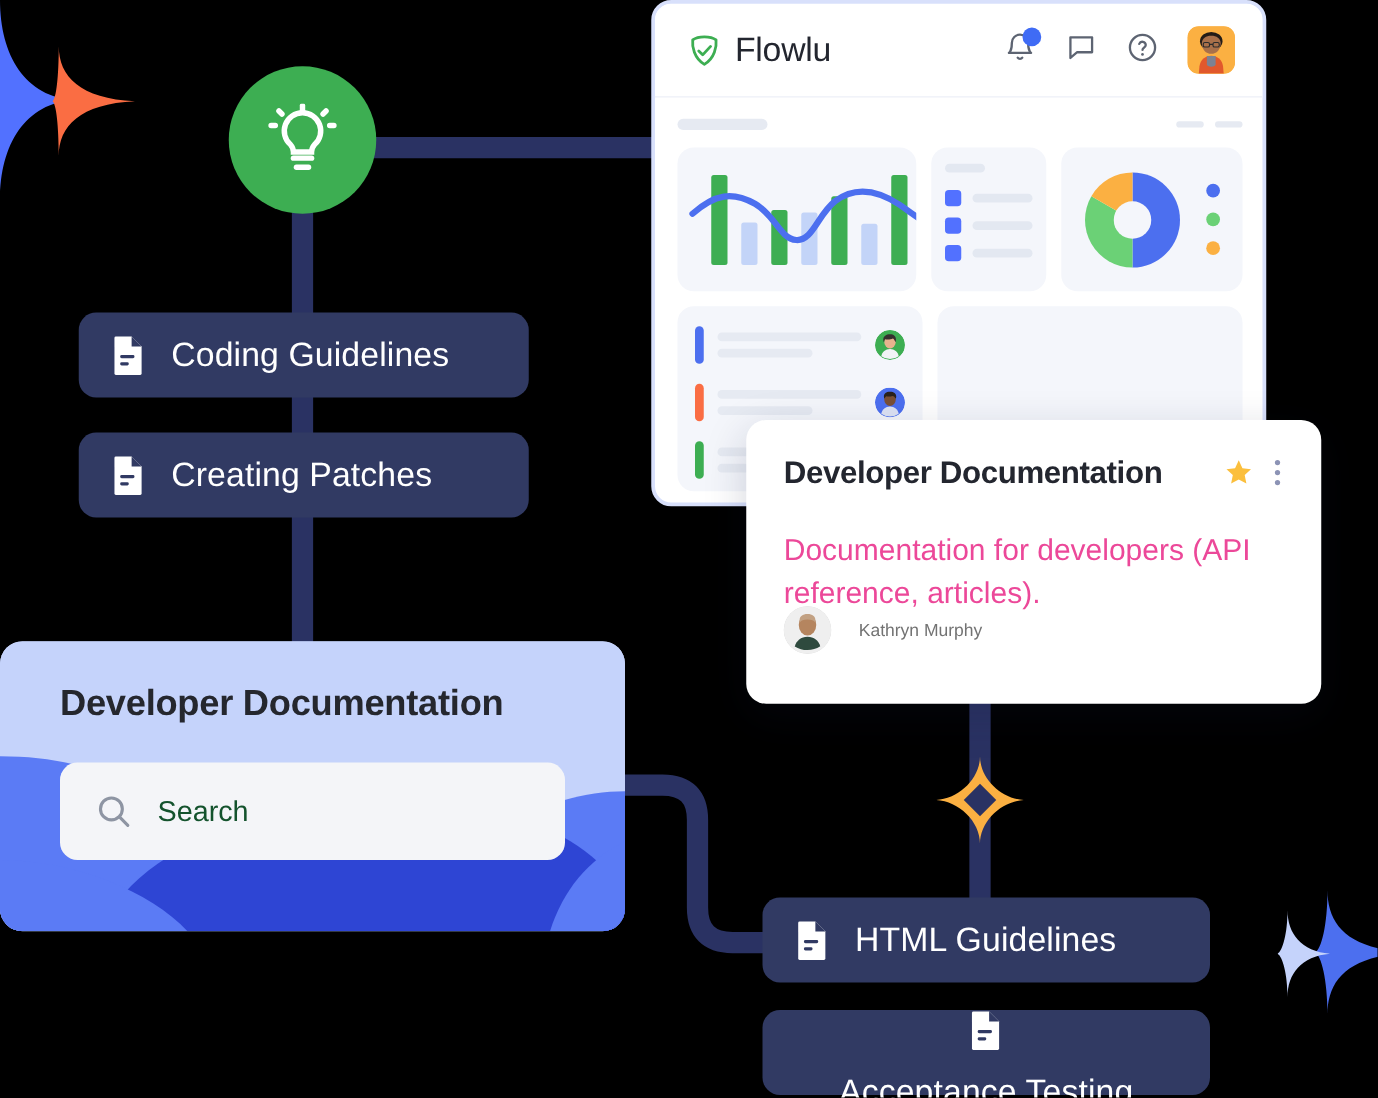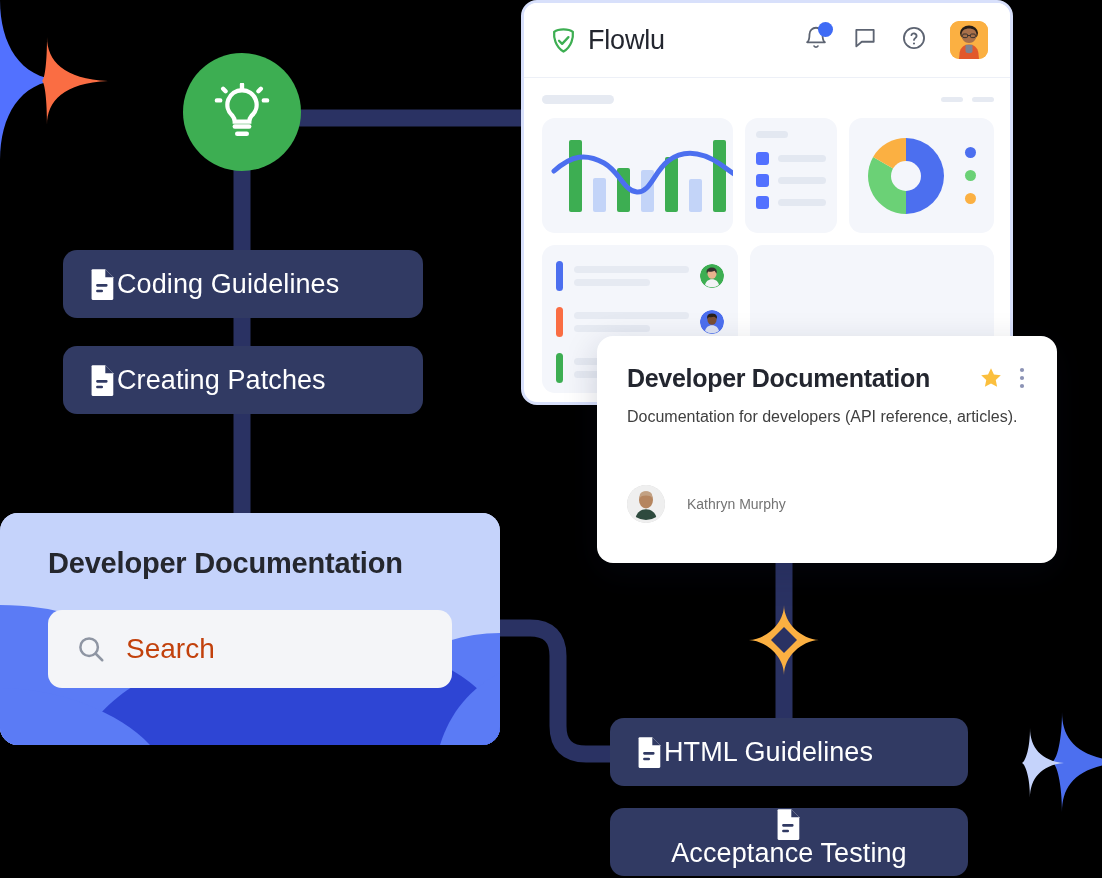--- a/index.html
+++ b/index.html
@@ -25,21 +25,21 @@
   #bulb-node {
     position: absolute; left: 183px; top: 53px;
     width: 118px; height: 118px; border-radius: 50%;
     background: #3DAE52;
     display: flex; align-items: center; justify-content: center;
   }
 
   
   .pill {
     position: absolute;
-    display: flex; align-items: center; 
+    display: flex; align-items: center; gap: 20px;
     background: #313A63;
     border-radius: 14px;
     padding: 0 26px;
     height: 68px;
     color: #FFFFFF;
     font-size: 27px;
     letter-spacing: .1px;
     white-space: nowrap;
   }
   .pill .doc-ico { flex: 0 0 auto; display: block; }
@@ -65,21 +65,21 @@
     letter-spacing: -.2px; line-height: 1;
   }
   #search-box {
     margin-top: 32px;
     height: 78px; border-radius: 14px;
     background: #F4F5F8;
     display: flex; align-items: center;
     padding: 0 28px; gap: 20px;
   }
   #search-placeholder {
-    font-size: 28px; color: #c2410c;
+    font-size: 23px; color: #14532d;
   }
 
   
   #app-window {
     position: absolute; left: 521px; top: 0px;
     width: 492px; height: 405px;
     background: #FFFFFF;
     border-radius: 16px;
     border: 3px solid #D8E0FB;
     overflow: hidden;
@@ -150,22 +150,22 @@
     box-shadow: 0 10px 34px rgba(20,26,60,.18);
     padding: 30px 32px 0 30px;
   }
   #detail-top { display: flex; align-items: flex-start; }
   #detail-title {
     font-size: 25px; font-weight: bold; color: #23262F;
     letter-spacing: -.3px; line-height: 1;
   }
   #detail-actions { margin-left: auto; display: flex; align-items: center; gap: 16px; }
   #detail-desc {
-    margin-top: 15px;
-    font-size: 16px; color: #404040; line-height: 1.42;
+    margin-top: 33px;
+    font-size: 24px; color: #ec4899; line-height: 1.42;
   }
   #detail-author {
     position: absolute; left: 30px; bottom: 40px;
     display: flex; align-items: center; gap: 22px;
   }
   #author-avatar {
     width: 38px; height: 38px; border-radius: 50%; overflow: hidden;
     background: #DCDCDC;
   }
   #author-name { font-size: 14px; color: #737373; }

